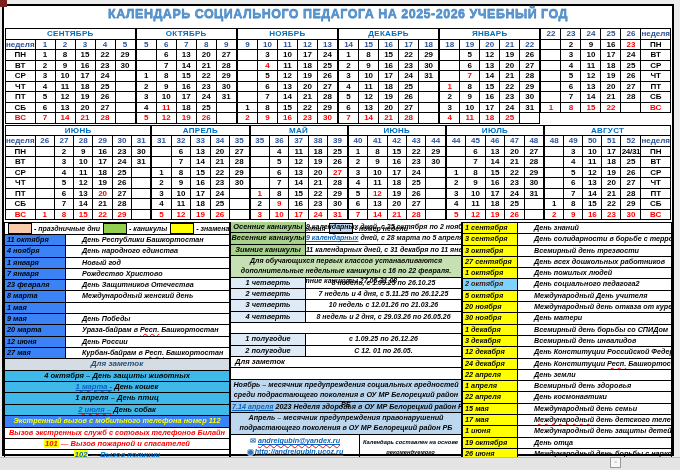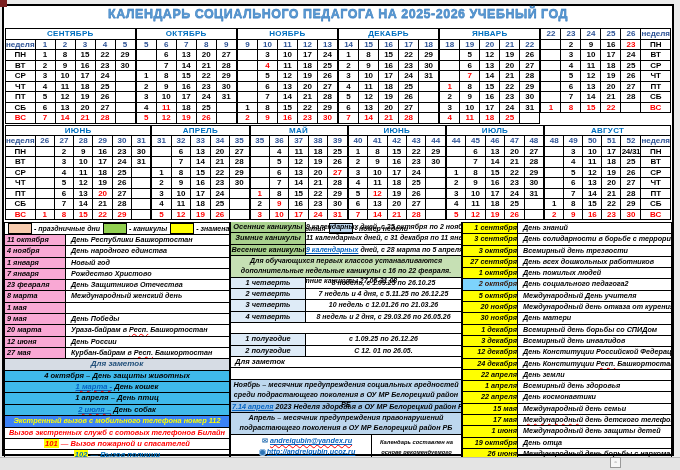--- a/index.html
+++ b/index.html
@@ -28,24 +28,24 @@
   td.sm{font-size:5.5px;letter-spacing:-0.3px;}
 
   .bottom{width:668px;margin:2px auto 0 auto;display:flex;font-style:italic;}
   .colL{width:226px;} .colM{width:232px;} .colR{width:210px;}
 
   .legend{display:flex;align-items:center;border:1px solid #000;height:11px;font-size:7px;font-weight:bold;}
   .legend .sw{width:22px;height:9px;border:1px solid #000;margin:0 2px 0 3px;flex:none;}
   .legend span{white-space:nowrap;}
 
   .evrow{display:flex;border:1px solid #000;border-top:none;height:10.3px;align-items:stretch;}
-  .evrow .date{width:58px;flex:none;background:#f9a8d4;border-right:1px solid #000;
+  .evrow .date{width:58px;flex:none;background:#3b82f6;border-right:1px solid #000;
                font-size:7.3px;font-weight:bold;line-height:10.3px;padding-left:2px;white-space:nowrap;overflow:hidden;}
-  .evrow .txt{flex:1;font-size:7.2px;font-weight:bold;line-height:10.3px;padding-left:5px;white-space:nowrap;overflow:hidden;}
-  .colR .evrow .date{background:#FFFF00;width:52px;text-align:right;}
+  .evrow .txt{flex:1;font-size:7.2px;font-weight:bold;line-height:10.3px;padding-left:16px;white-space:nowrap;overflow:hidden;}
+  .colR .evrow .date{background:#FFFF00;width:52px;}
   .colR .evrow.dark .date{background:#7dd3fc;color:#3a1404;}
 
   .noteshdr{border:1px solid #000;border-top:none;height:10.5px;background:#D6DCE4;color:#1F4E79;
             font-size:8px;font-weight:bold;text-align:center;line-height:10.5px;}
   .bluerow{border:1px solid #000;border-top:none;height:10.3px;background:#3FB9EA;
            font-size:7.6px;font-weight:bold;text-align:center;line-height:10.3px;white-space:nowrap;overflow:hidden;}
   .alertrow{border:1px solid #000;border-top:none;height:10.6px;background:#3b82f6;color:#FFFF00;
             font-size:7.4px;font-weight:bold;text-align:center;line-height:10.6px;white-space:nowrap;}
   .beeline{border:1px solid #000;border-top:none;height:10.3px;color:#FF0000;font-size:7.4px;font-weight:bold;
            text-align:center;line-height:10.3px;white-space:nowrap;}
@@ -61,21 +61,21 @@
   .midrow{height:10.3px;}
   .lab.vac{background:#A9D18E;} .lab.qtr{background:#DEEBF7;}
   .greennote{border:1px solid #000;border-top:none;background:#C6E0B4;font-size:7px;font-weight:bold;
              text-align:center;line-height:10px;height:21px;padding:0 2px;}
   .midnotes{border:1px solid #000;border-top:none;height:10.3px;font-size:7.6px;font-weight:bold;
             line-height:10.3px;padding-left:4px;}
   .spacer{border:1px solid #000;border-top:none;height:10.3px;background:#fff;}
   .campaign{border:1px solid #000;border-top:none;background:#BDD7EE;font-size:7.2px;font-weight:bold;
             text-align:center;line-height:10px;height:21px;padding:0 1px;}
   .campaign.dark{background:#9DC3E6;height:10.5px;line-height:10.5px;white-space:nowrap;}
-  .footerrow{display:flex;border:1px solid #000;border-top:none;height:23px;padding-left:12px;}
+  .footerrow{display:flex;border:1px solid #000;border-top:none;height:23px;}
   .footerrow .links{width:128px;flex:none;border-right:1px solid #000;font-size:7.2px;font-weight:bold;
                     text-align:center;line-height:11px;white-space:nowrap;overflow:hidden;}
   .footerrow .credit{flex:1;font-size:5.8px;font-weight:bold;text-align:center;line-height:10px;padding-top:2px;}
   .lnk{color:#0563C1;text-decoration:underline;cursor:pointer;}
   .wavy{text-decoration:underline wavy #FF0000;text-decoration-thickness:1px;}
   .globe-icon{display:inline-block;width:7px;height:7px;border-radius:50%;background:#2E74B5;
               box-shadow:inset 0 0 0 1px #9cc3e8;vertical-align:middle;margin-right:1px;}
   .mail-icon{color:#2E74B5;font-style:normal;}
 </style>
 </head>
@@ -947,26 +947,26 @@
         <div class="numline c-red"><span class="num">103</span> — Вызов скорой медицинской помощи</div>
         <div class="numline c-orange"><span class="num">104</span> — Вызов аварийной газовой службы</div>
       </div>
     <div class="colM" id="col-mid">
         <div class="legend" style="border: none; visibility: hidden; height: 0px;"></div>
         <div class="midrow">
           <div class="lab vac">Осенние каникулы</div>
           <div class="val">9 календарных дней, с 25 октября по 2 ноября</div>
         </div>
         <div class="midrow">
+          <div class="lab vac">Весенние каникулы</div>
+          <div class="val"><span class="lnk">9 календарных</span> дней, с 28 марта по 5 апреля</div>
+        </div>
+        <div class="midrow">
           <div class="lab vac">Зимние каникулы</div>
           <div class="val">11 календарных дней, с 31 декабря по 11 января</div>
-        </div>
-        <div class="midrow">
-          <div class="lab vac">Весенние каникулы</div>
-          <div class="val"><span class="lnk">9 календарных</span> дней, с 28 марта по 5 апреля</div>
         </div>
         <div class="greennote">Для обучающихся первых классов устанавливаются дополнительные недельные каникулы с 16 по 22 февраля. Летние каникулы 27.05-31.08</div>
         <div class="midrow">
           <div class="lab qtr">1 четверть</div>
           <div class="val">8 недель, с 1.09.25 по 26.10.25</div>
         </div>
         <div class="midrow">
           <div class="lab qtr">2 четверть</div>
           <div class="val">7 недель и 4 дня, с 5.11.25 по 26.12.25</div>
         </div>

